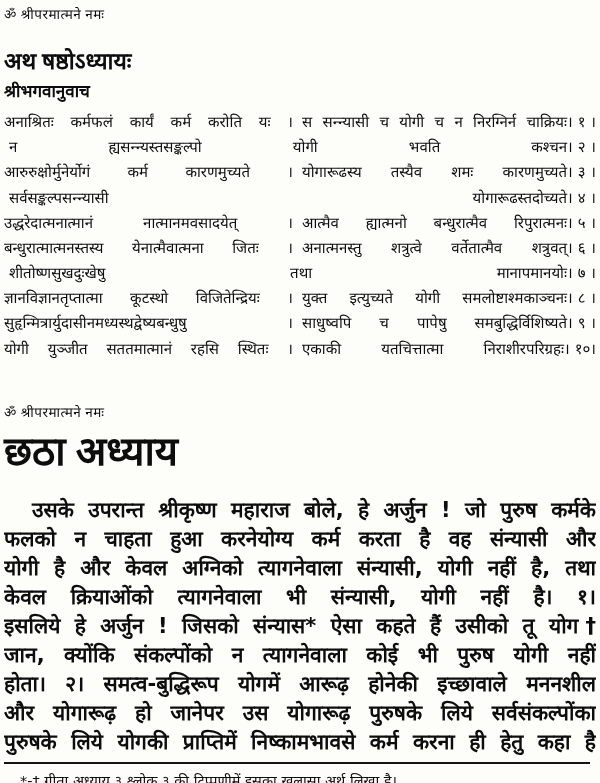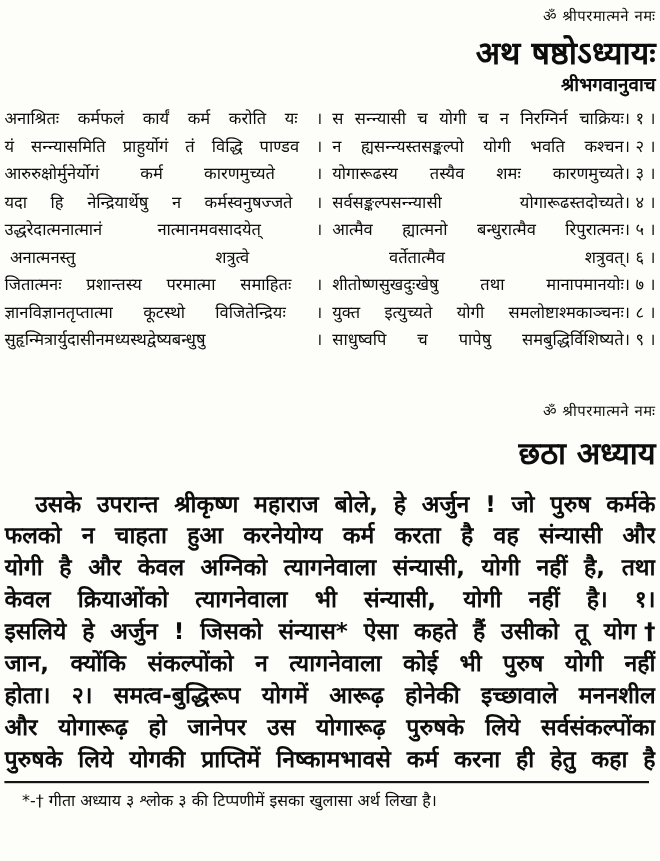--- a/index.html
+++ b/index.html
@@ -12,30 +12,30 @@
     position: relative;
     width: 600px;
     height: 783px;
     margin: 0 auto;
     background: #fdfdfa;
     color: #0d0d0d;
     overflow: hidden;
     box-sizing: border-box;
     padding: 6px 4px 0 4px;
   }
-  .centered { text-align: right; }
+  .centered { text-align: left; font-family: Liberation Serif, serif; }
 
   .invocation-top {
     font-size: 13.5px;
     line-height: 18px;
     letter-spacing: 0.5px;
   }
   .sanskrit-title {
-    margin-top: 10px;
-    font-size: 29px;
+    margin-top: 24px;
+    font-size: 23px;
     font-weight: bold;
     line-height: 28px;
   }
   .speaker {
     margin-top: 5px;
     font-size: 17px;
     font-weight: bold;
     line-height: 22px;
   }
 
@@ -80,27 +80,27 @@
   }
 
   .invocation-mid {
     margin-top: 42px;
     font-size: 13.5px;
     line-height: 18px;
     letter-spacing: 0.5px;
   }
   .hindi-title {
     margin-top: 9px;
-    font-size: 28px;
+    font-size: 40px;
     font-weight: bold;
     line-height: 42px;
   }
 
   .paragraph {
-    margin-top: 10px;
+    margin-top: 23px;
   }
   .para-line {
     font-size: 21px;
     font-weight: bold;
     line-height: 29px;
     max-height: 29px;
     overflow: hidden;
     text-align: justify;
     text-align-last: justify;
     -moz-text-align-last: justify;
@@ -134,72 +134,77 @@
 
   <div class="verses">
     <div class="verse-line">
       <span class="pada-left">अनाश्रितः कर्मफलं कार्यं कर्म करोति यः ।</span>
       <span class="pada-right">
           <span class="pr-text">स सन्न्यासी च योगी च न निरग्निर्न चाक्रियः।</span>
           <span class="pr-num">१ ।</span>
         </span>
     </div>
     <div class="verse-line">
-      <span class="pada-left">यं सन्न्यासमिति प्राहुर्योगं तं विद्धि पाण्डव ।</span>
       <span class="pada-right">
           <span class="pr-text">न ह्यसन्न्यस्तसङ्कल्पो योगी भवति कश्चन।</span>
           <span class="pr-num">२ ।</span>
         </span>
     </div>
     <div class="verse-line">
       <span class="pada-left">आरुरुक्षोर्मुनेर्योगं कर्म कारणमुच्यते ।</span>
       <span class="pada-right">
           <span class="pr-text">योगारूढस्य तस्यैव शमः कारणमुच्यते।</span>
           <span class="pr-num">३ ।</span>
         </span>
     </div>
     <div class="verse-line">
-      <span class="pada-left">यदा हि नेन्द्रियार्थेषु न कर्मस्वनुषज्जते ।</span>
       <span class="pada-right">
           <span class="pr-text">सर्वसङ्कल्पसन्न्यासी योगारूढस्तदोच्यते।</span>
           <span class="pr-num">४ ।</span>
         </span>
     </div>
     <div class="verse-line">
       <span class="pada-left">उद्धरेदात्मनात्मानं नात्मानमवसादयेत् ।</span>
       <span class="pada-right">
           <span class="pr-text">आत्मैव ह्यात्मनो बन्धुरात्मैव रिपुरात्मनः।</span>
           <span class="pr-num">५ ।</span>
         </span>
     </div>
     <div class="verse-line">
+      <span class="pada-left">बन्धुरात्मात्मनस्तस्य येनात्मैवात्मना जितः ।</span>
       <span class="pada-right">
           <span class="pr-text">अनात्मनस्तु शत्रुत्वे वर्तेतात्मैव शत्रुवत्।</span>
           <span class="pr-num">६ ।</span>
         </span>
     </div>
     <div class="verse-line">
-      <span class="pada-left">जितात्मनः प्रशान्तस्य परमात्मा समाहितः ।</span>
       <span class="pada-right">
           <span class="pr-text">शीतोष्णसुखदुःखेषु तथा मानापमानयोः।</span>
           <span class="pr-num">७ ।</span>
         </span>
     </div>
     <div class="verse-line">
       <span class="pada-left">ज्ञानविज्ञानतृप्तात्मा कूटस्थो विजितेन्द्रियः ।</span>
       <span class="pada-right">
           <span class="pr-text">युक्त इत्युच्यते योगी समलोष्टाश्मकाञ्चनः।</span>
           <span class="pr-num">८ ।</span>
         </span>
     </div>
     <div class="verse-line">
       <span class="pada-left">सुहृन्मित्रार्युदासीनमध्यस्थद्वेष्यबन्धुषु ।</span>
       <span class="pada-right">
           <span class="pr-text">साधुष्वपि च पापेषु समबुद्धिर्विशिष्यते।</span>
           <span class="pr-num">९ ।</span>
+        </span>
+    </div>
+    <div class="verse-line">
+      <span class="pada-left">योगी युञ्जीत सततमात्मानं रहसि स्थितः ।</span>
+      <span class="pada-right">
+          <span class="pr-text">एकाकी यतचित्तात्मा निराशीरपरिग्रहः।</span>
+          <span class="pr-num">१०।</span>
         </span>
     </div>
   </div>
 
   <div class="invocation-mid centered">ॐ श्रीपरमात्मने नमः</div>
   <div class="hindi-title centered">छठा अध्याय</div>
 
   <div class="paragraph">
     <div class="para-line first">उसके उपरान्त श्रीकृष्ण महाराज बोले, हे अर्जुन ! जो पुरुष कर्मके</div>
     <div class="para-line">फलको न चाहता हुआ करनेयोग्य कर्म करता है वह संन्यासी और</div>

